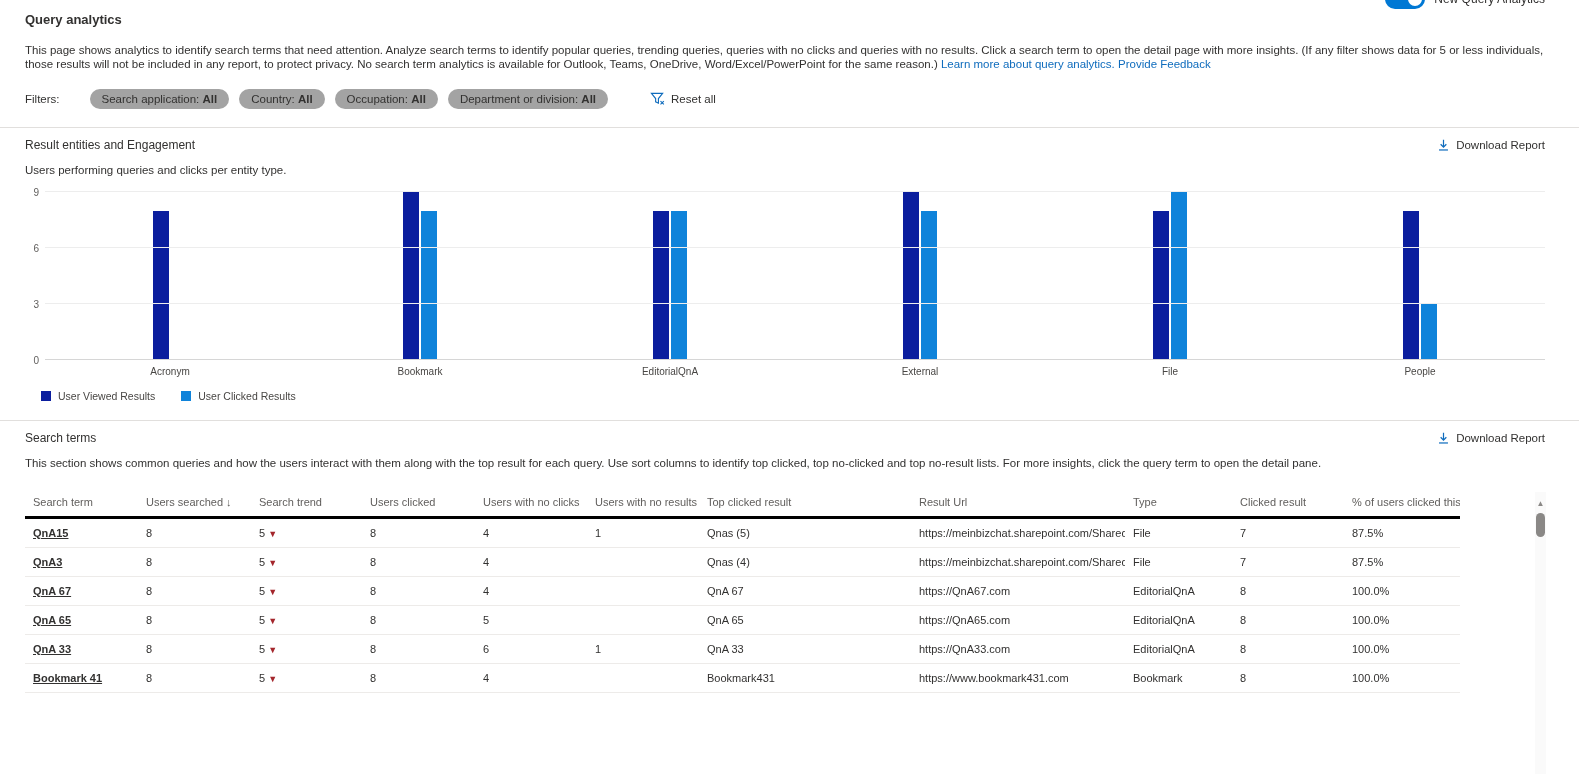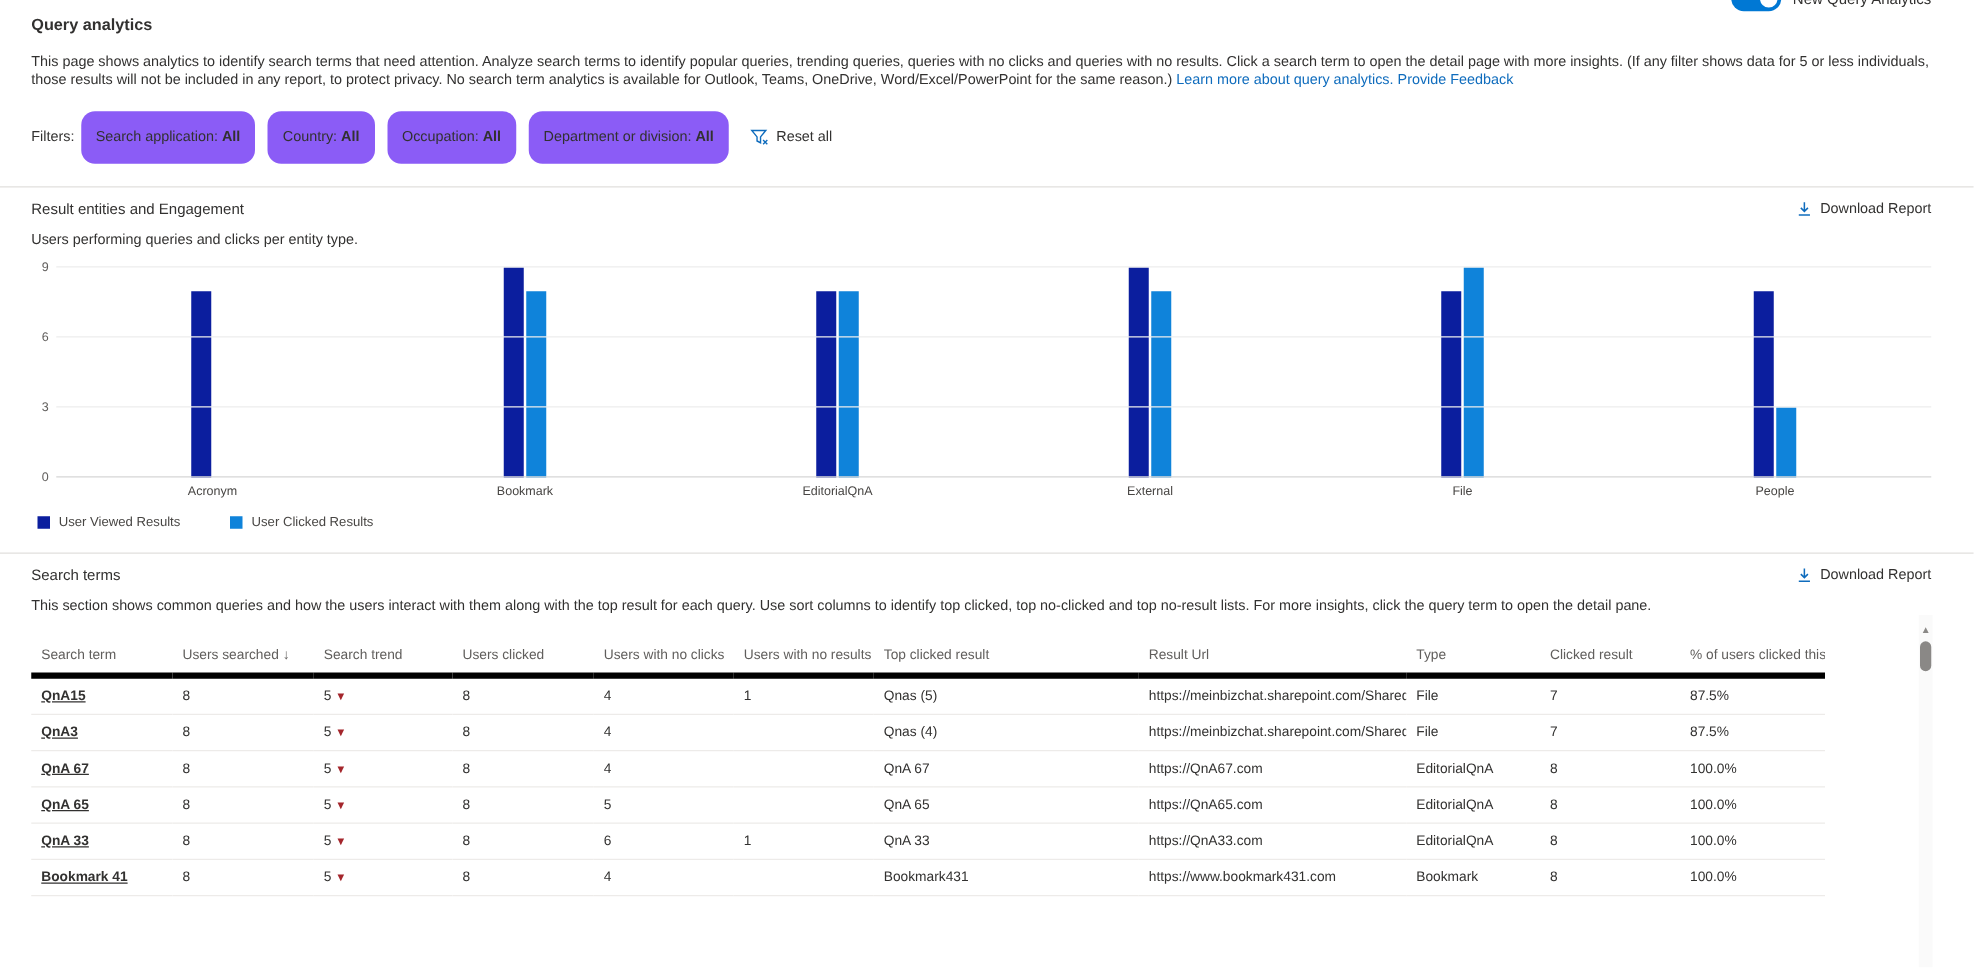--- a/index.html
+++ b/index.html
@@ -14,23 +14,23 @@
   .toggle-row { position:absolute; top:-11px; right:34px; display:flex; align-items:center; gap:9px; z-index:5; }
   .toggle-pill { width:40px; height:20px; border-radius:10px; background:#0078d4; position:relative; }
   .toggle-knob { position:absolute; top:3px; right:3px; width:14px; height:14px; border-radius:50%; background:#fff; }
   .toggle-label { font-size:12px; color:#323130; white-space:nowrap; }
 
   .page-title { font-size:13px; font-weight:bold; color:#323130; }
 
   .desc { margin-top:16px; font-size:11.5px; line-height:14px; color:#323130; max-width:1520px; }
   a.link { color:#0f6cbd; text-decoration:none; cursor:pointer; }
 
-  .filters-row { margin-top:18px; display:flex; align-items:center; gap:3px; font-size:11.5px; }
+  .filters-row { margin-top:18px; display:flex; align-items:center; gap:28px; font-size:11.5px; }
   .filters-label { color:#323130; margin-right:2px; }
-  .pill { background:#8b5cf6; border-radius:11px; padding:15px 12px; white-space:nowrap; cursor:pointer; }
+  .pill { background:#a3a3a3; border-radius:11px; padding:4px 12px; white-space:nowrap; cursor:pointer; }
   .pill b { font-weight:bold; }
   .reset-all { display:flex; align-items:center; gap:6px; margin-left:14px; cursor:pointer; }
 
   .divider { border:none; border-top:1px solid #e1dfdd; margin-top:18px; width:1579px; margin-left:-25px; }
 
   .section-head { display:flex; justify-content:space-between; align-items:center; padding-top:10px; }
   .section-title { font-size:12px; font-weight:normal; color:#323130; }
   .download { display:flex; align-items:flex-start; gap:6px; font-size:11.5px; color:#323130; cursor:pointer; }
   .section-sub { margin-top:12px; font-size:11.5px; color:#323130; }
 
@@ -40,28 +40,28 @@
   .ygutter { width:20px; position:relative; height:168px; }
   .ytick { position:absolute; right:6px; transform:translateY(50%); font-size:10px; color:#605e5c; }
   .plot { position:relative; flex:1; height:168px; }
   .gridline { position:absolute; left:0; right:0; height:1px; background:#ededed; }
   .gridline.baseline { background:#d6d6d6; }
   .bar-groups { position:absolute; left:0; right:0; bottom:0; top:0; display:flex; }
   .bar-group { flex:1; display:flex; align-items:flex-end; justify-content:center; gap:2px; height:100%; }
   .bar { width:16px; }
   .xlabels { display:flex; margin-left:20px; margin-top:6px; }
   .xlabel { flex:1; text-align:center; font-size:10px; color:#484644; }
-  .legend { display:flex; gap:40px; margin-top:13px; margin-left:5px; }
+  .legend { display:flex; gap:26px; margin-top:13px; margin-left:16px; }
   .legend-item { display:flex; align-items:center; gap:7px; font-size:10.5px; color:#484644; }
   .legend-swatch { width:10px; height:10px; }
 
   
   table.qtable { border-collapse:collapse; table-layout:fixed; width:1435px; margin-top:20px; }
   .qtable th { font-weight:normal; font-size:11px; color:#605e5c; text-align:left;
-    padding:7px 8px 8px 8px; border-bottom:5px solid #000000; white-space:nowrap; overflow:hidden; cursor:pointer; }
+    padding:7px 8px 8px 8px; border-bottom:3px solid #000000; white-space:nowrap; overflow:hidden; cursor:pointer; }
   .qtable td { font-size:11px; color:#323130; padding:8px 8px; border-bottom:1px solid #edebe9;
     white-space:nowrap; overflow:hidden; }
   .qtable col:nth-child(1){width:113px}
   .qtable col:nth-child(2){width:113px}
   .qtable col:nth-child(3){width:111px}
   .qtable col:nth-child(4){width:113px}
   .qtable col:nth-child(5){width:112px}
   .qtable col:nth-child(6){width:112px}
   .qtable col:nth-child(7){width:212px}
   .qtable col:nth-child(8){width:214px}

